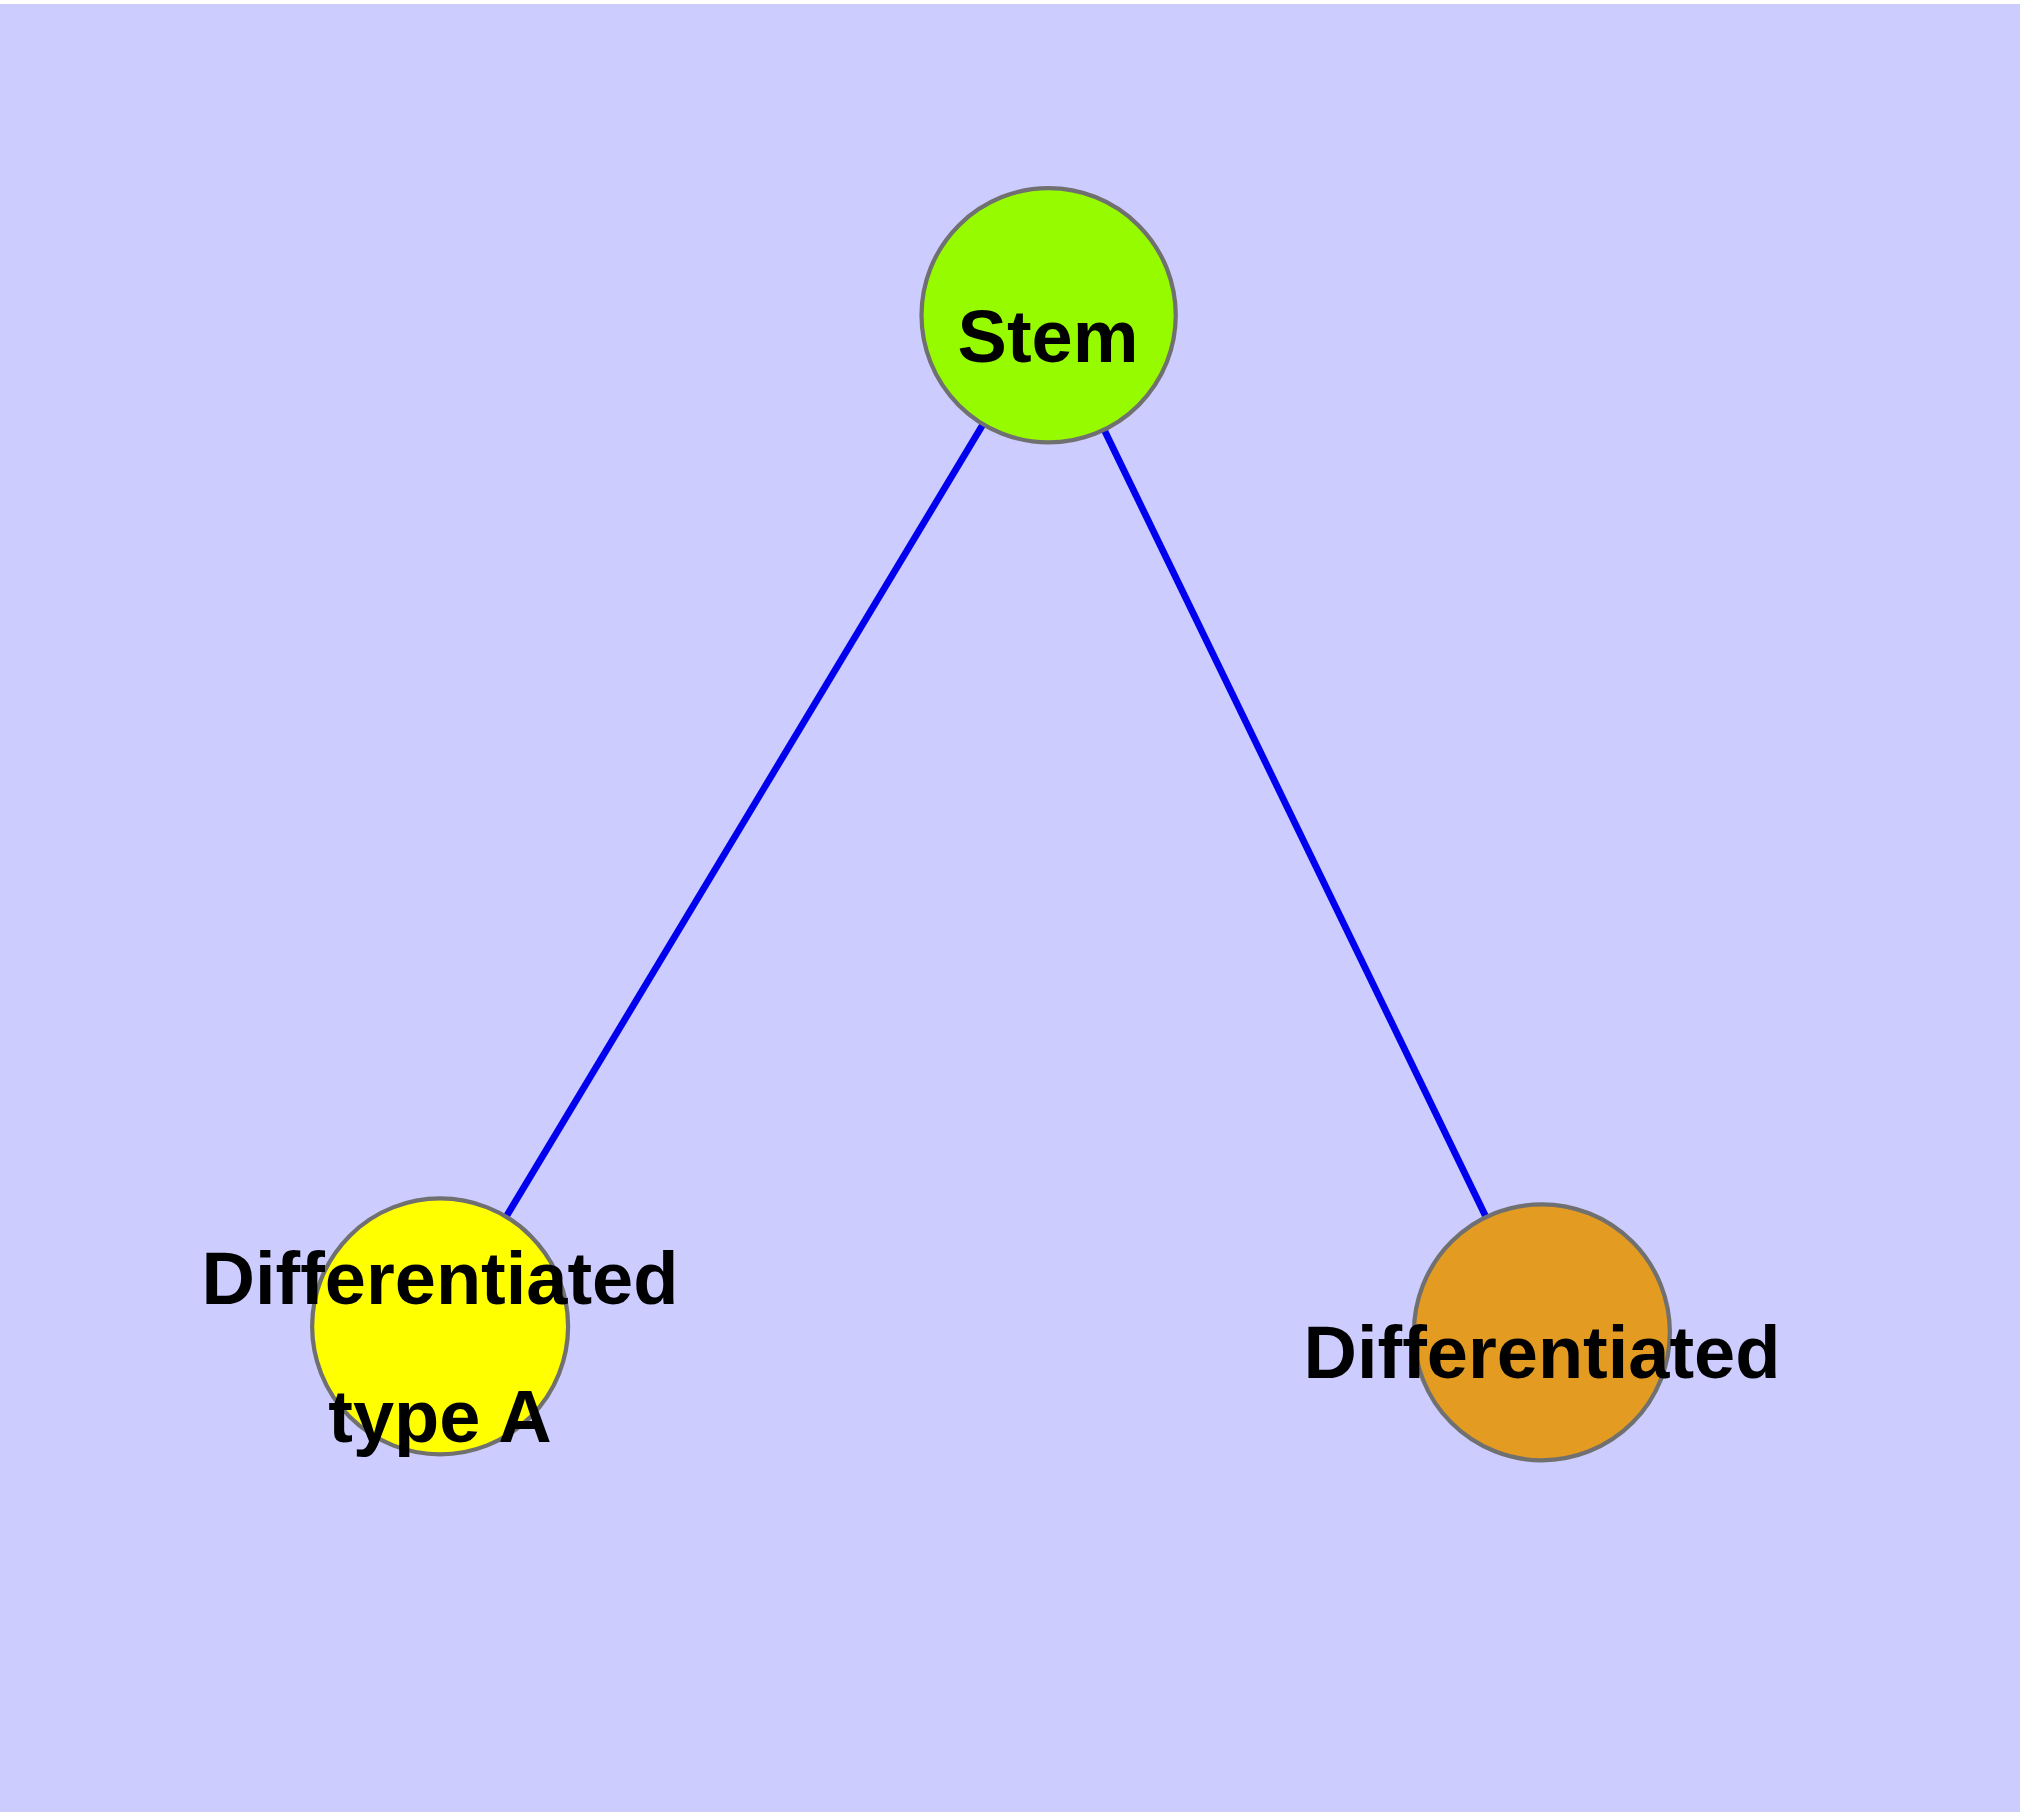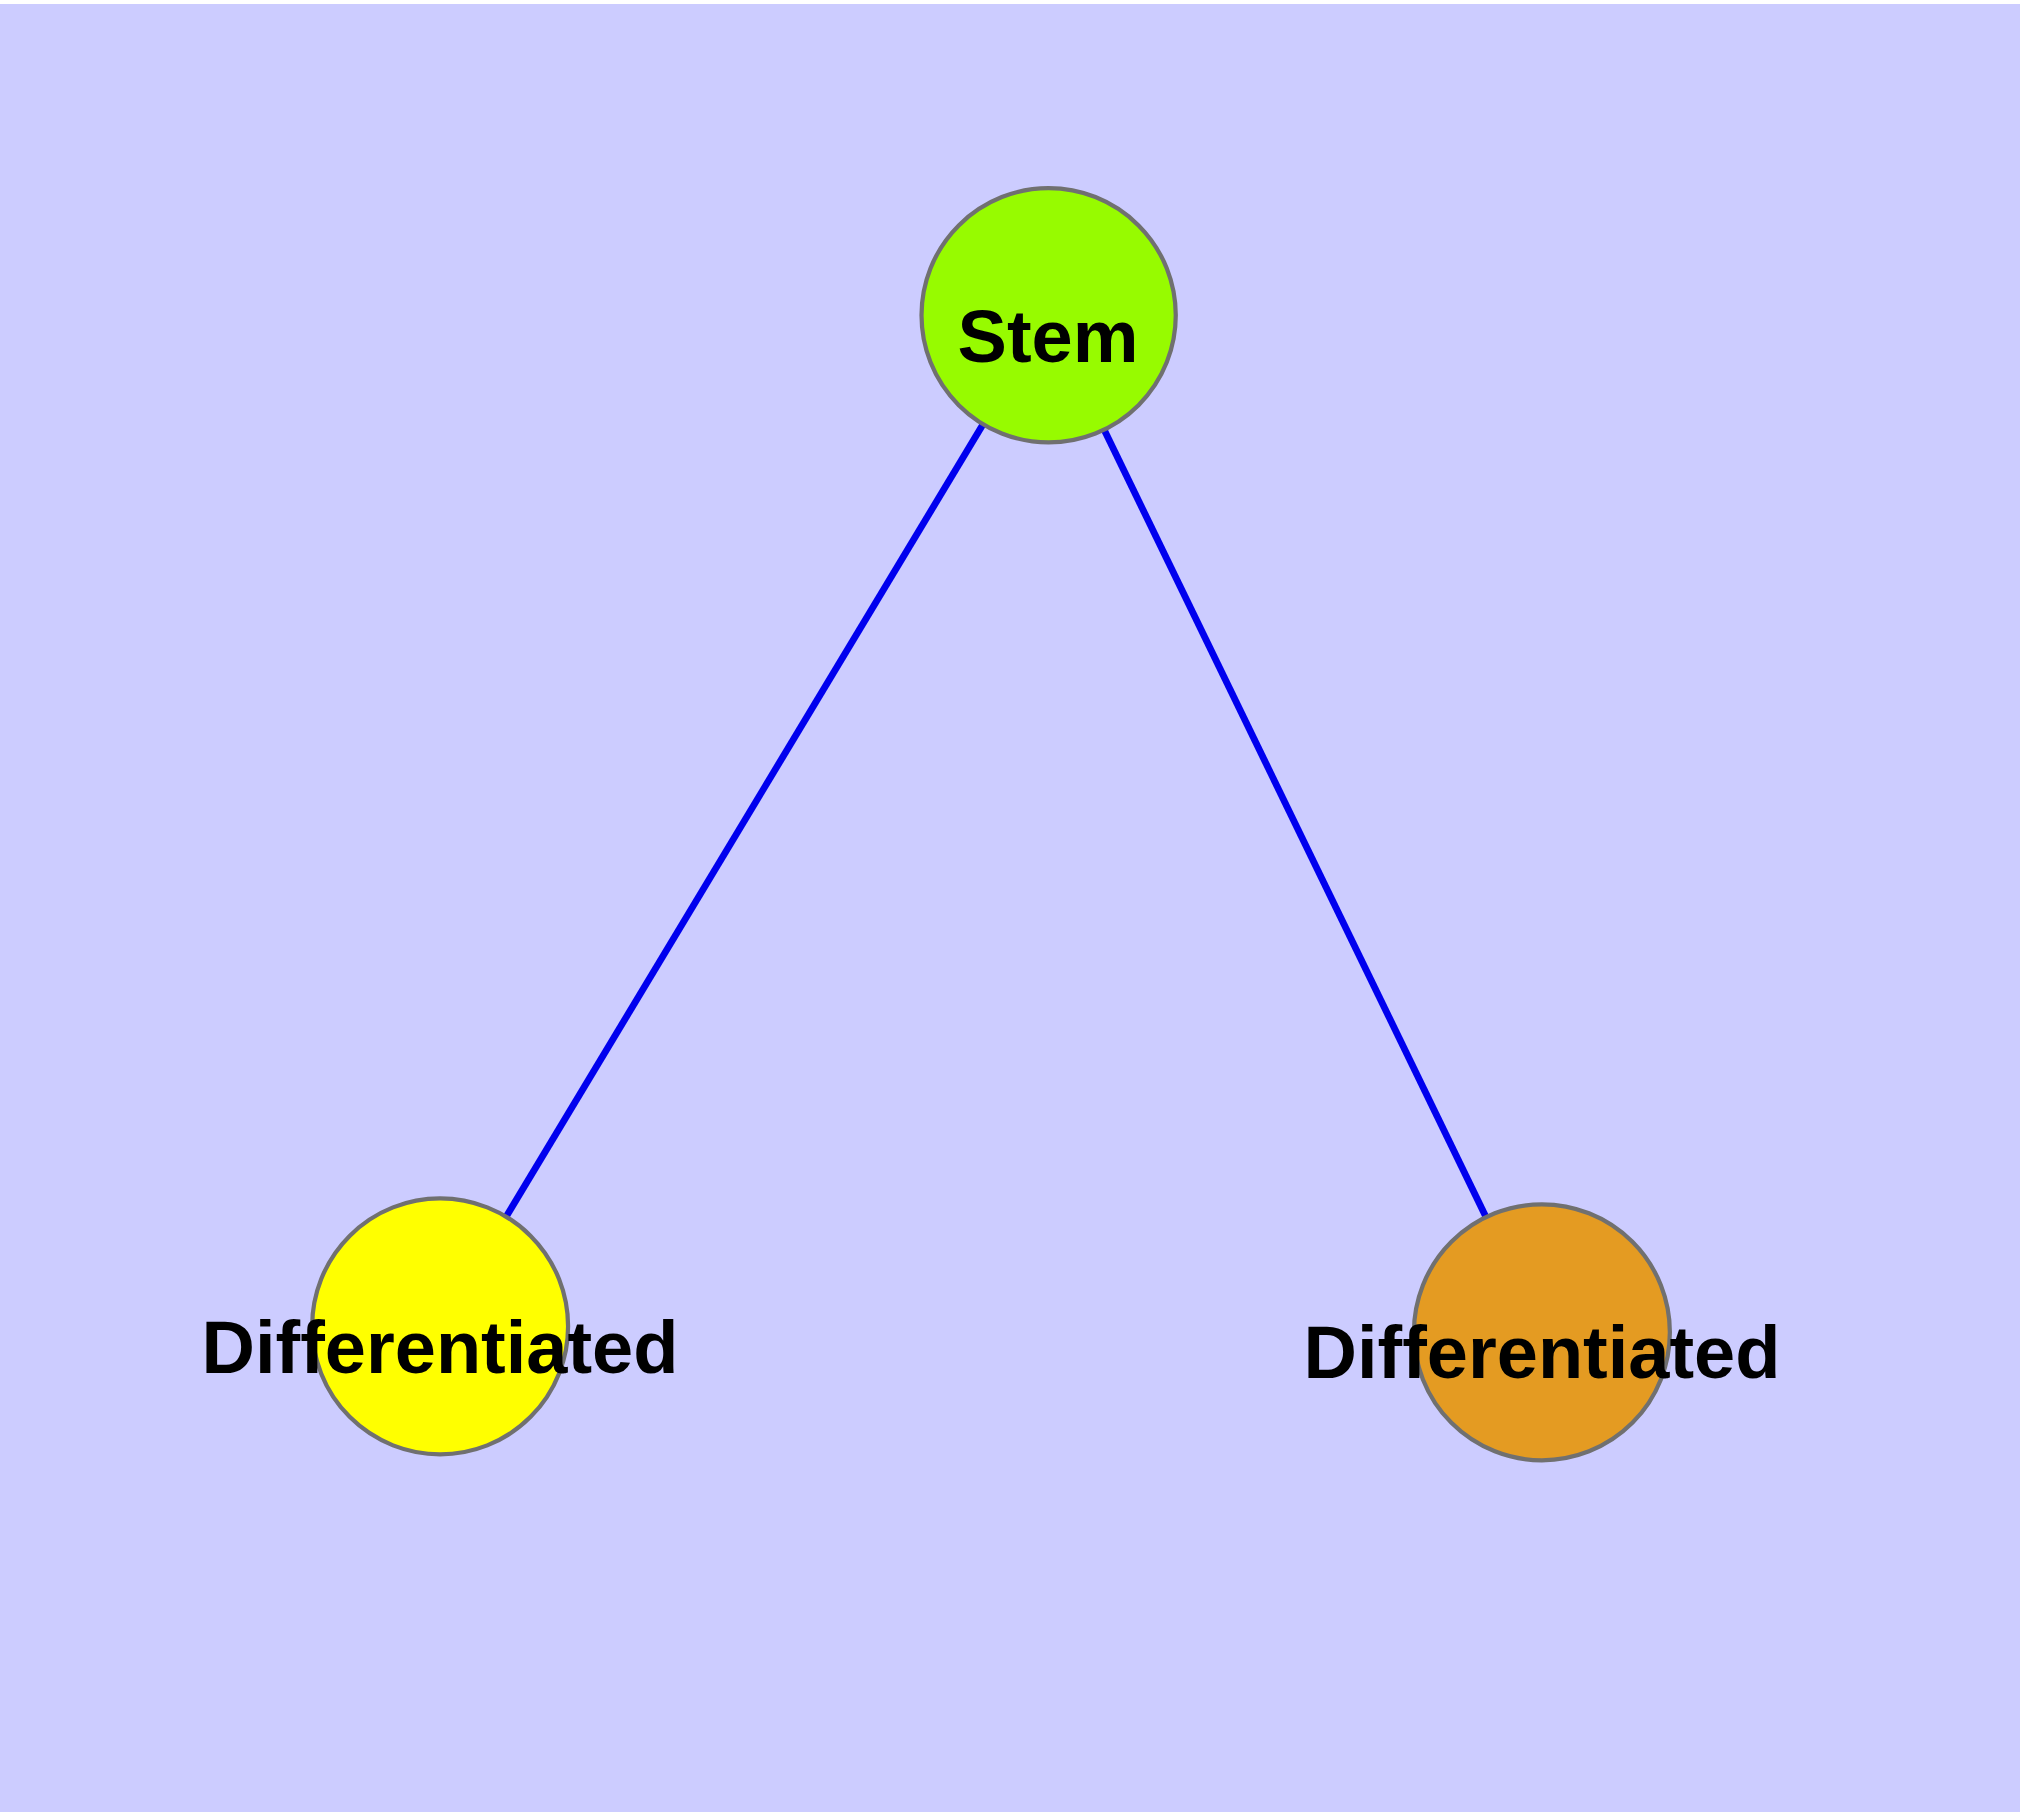--- a/index.html
+++ b/index.html
@@ -71,20 +71,21 @@
     <circle class="node-circle" cx="519" cy="1565" r="151" fill="#FFFF00"></circle>
     <circle class="node-circle" cx="1819" cy="1572" r="151" fill="#E49B22"></circle>
   </svg>
 
   <div class="node-label label-stem">
     <span>Stem</span>
   </div>
 
   <div class="node-label label-type-a">
     <span>Differentiated</span>
+    <span>type A</span>
   </div>
 
   <div class="node-label label-type-b">
     <span>Differentiated</span>
   </div>
 
   <div class="top-strip"></div>
 </div>
 
 

